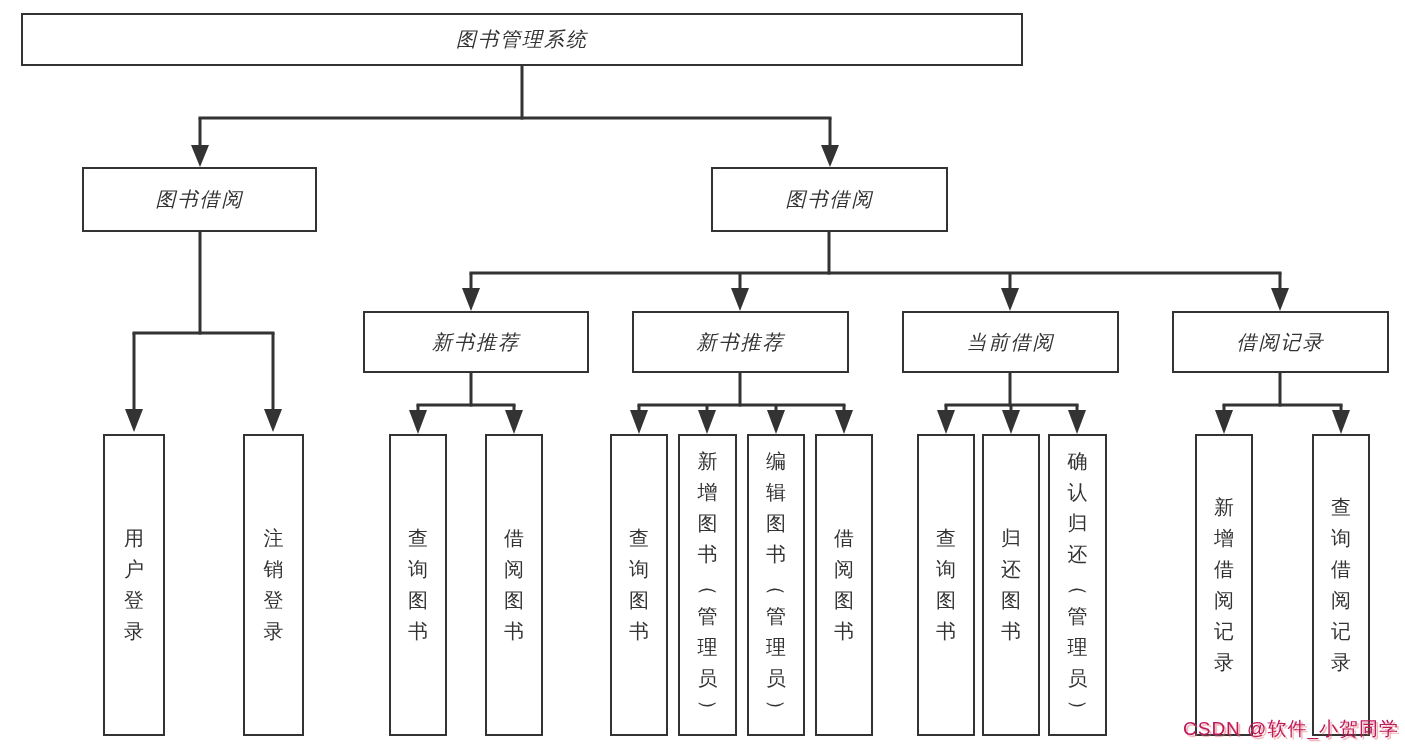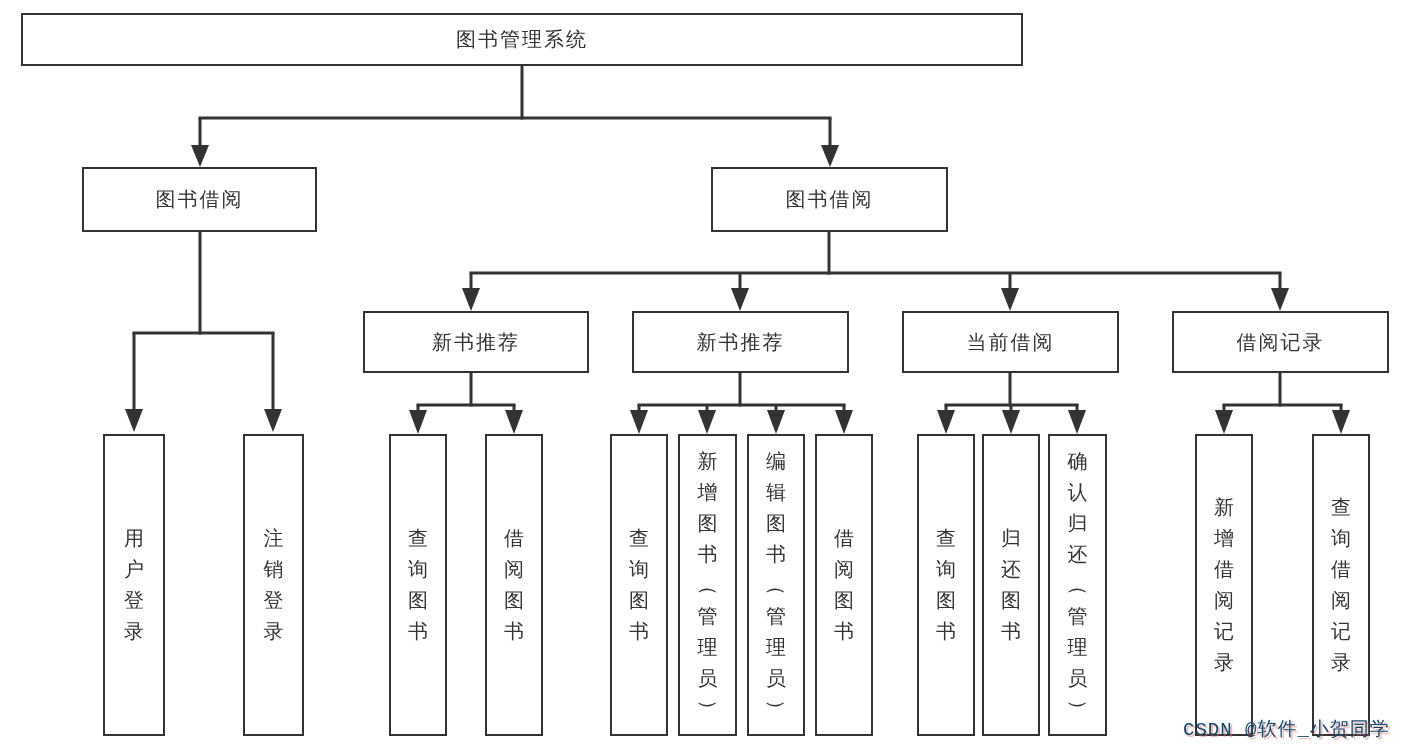--- a/index.html
+++ b/index.html
@@ -7,38 +7,37 @@
     position:relative; width:1405px; height:747px; background:#ffffff;
     font-family:"Liberation Sans","DejaVu Sans",sans-serif; overflow:hidden;
   }
   svg.wires { position:absolute; left:0; top:0; }
   svg.wires line { stroke:#333333; stroke-width:3; }
   svg.wires polygon { fill:#333333; }
   .node {
     position:absolute; box-sizing:border-box;
     border:2.5px solid #333333; background:#ffffff;
     display:flex; align-items:center; justify-content:center;
-    color:#333333; font-size:20px; letter-spacing:2px;
+    color:#333333; font-size:20px; letter-spacing:2px;font-style:italic;
   }
   .vnode {
     position:absolute; box-sizing:border-box;
     border:2.5px solid #333333; background:#ffffff;
   }
   .vtext {
     display:flex; flex-direction:column; align-items:center; justify-content:center;
     width:100%; height:100%; color:#333333;
   }
   .vchar { font-size:20px; line-height:31px; height:31px; }
   .vchar.rot { transform:rotate(90deg); }
   .watermark {
     position:absolute; left:1183px; top:716px;
-    font-size:19px; letter-spacing:1px; color:#0c4a6e;
+    font-size:19px; letter-spacing:1px; color:#be185d;
     text-shadow:2px 2px 1px rgba(224,102,102,0.55);
     white-space:nowrap;
-    font-family:Liberation Mono, monospace;
   }
 </style>
 </head>
 <body>
 
 <div class="canvas">
 
   <svg class="wires" width="1405" height="747">
 
     <line x1="522" y1="66" x2="522" y2="119.5"></line>

